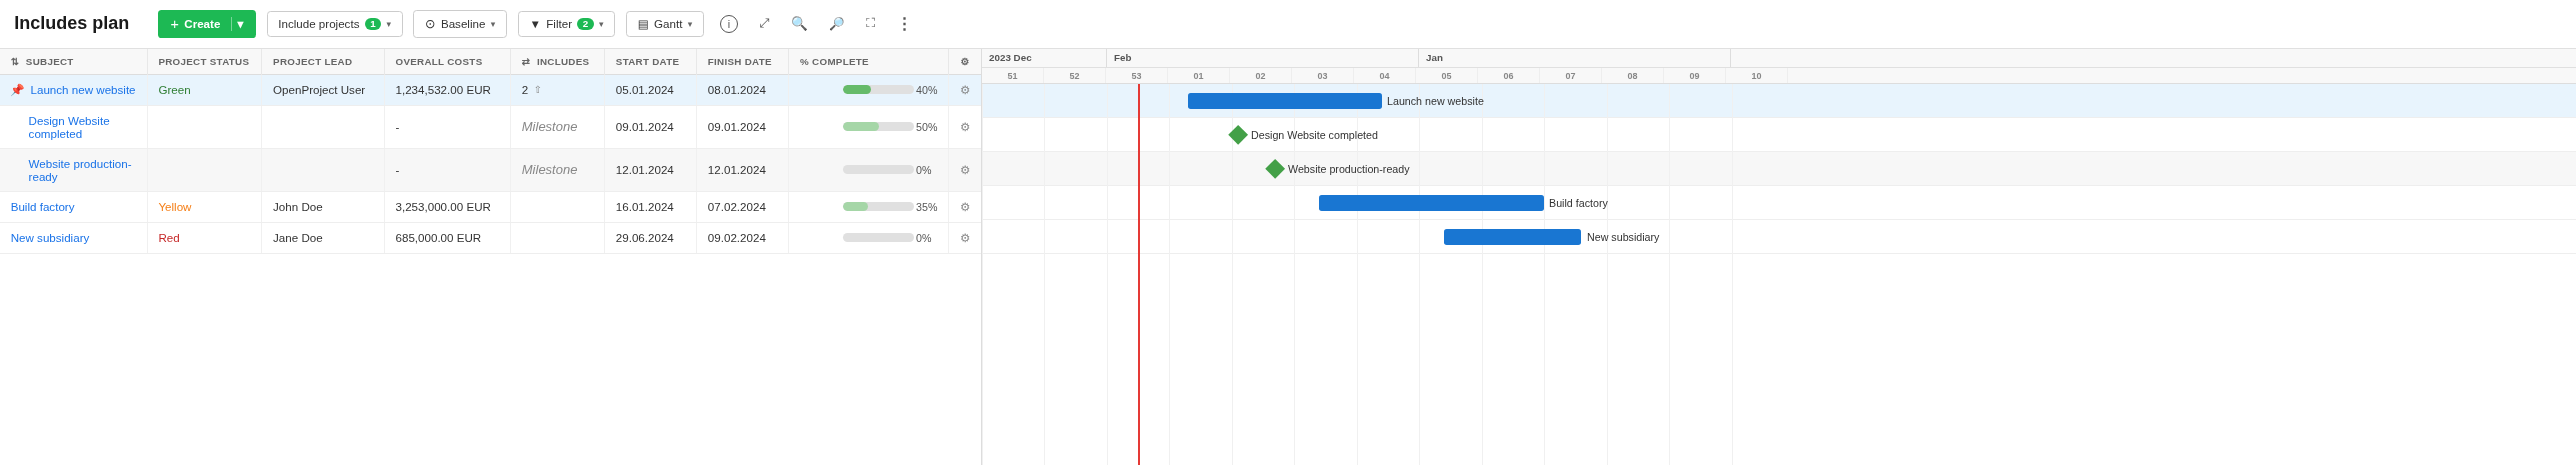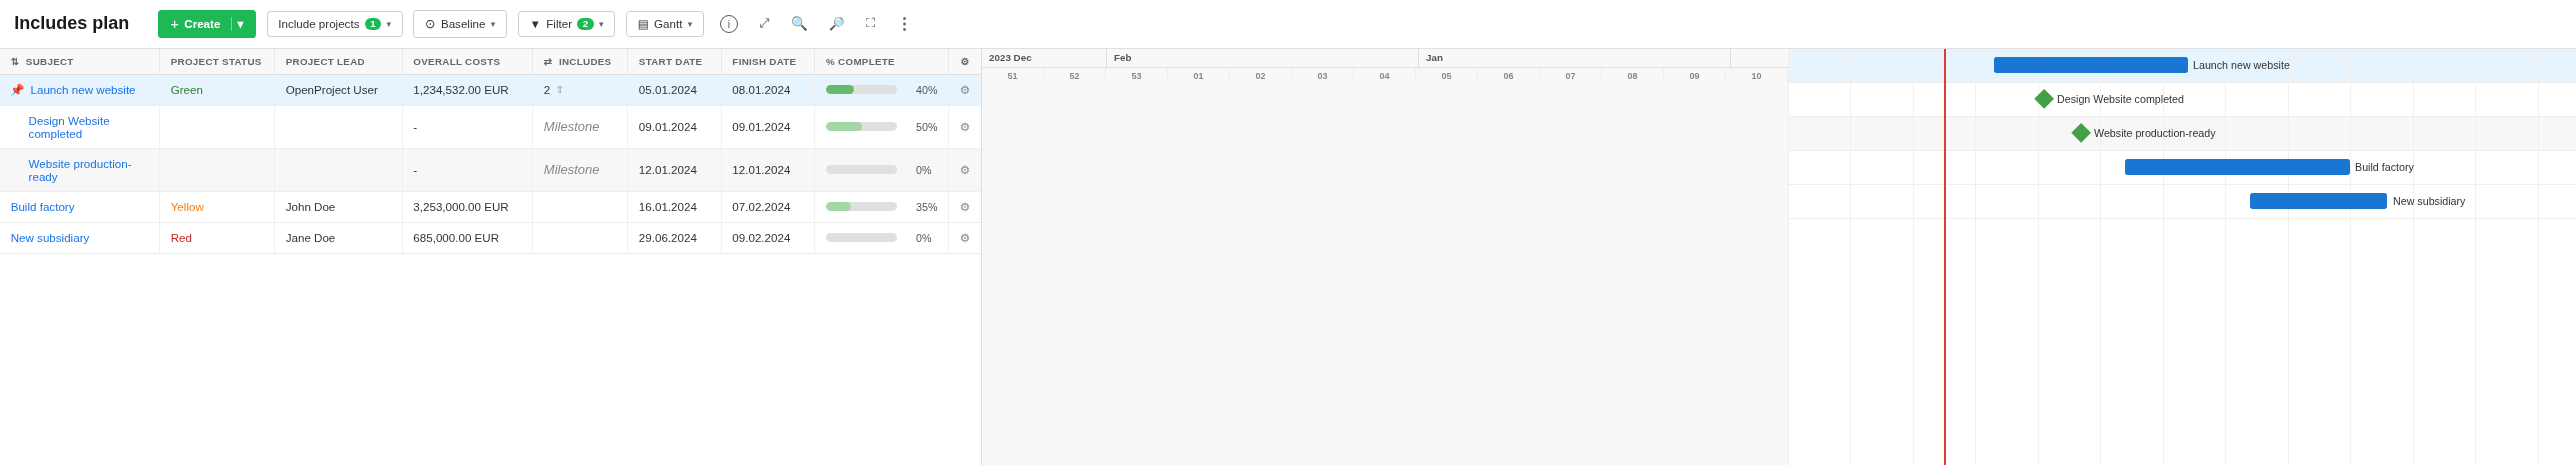--- a/index.html
+++ b/index.html
@@ -33,35 +33,35 @@
     th { padding: 7.1px 10.7px; text-align: left; font-size: 9.8px; font-weight: 600; color: #666; text-transform: uppercase; letter-spacing: 0.3px; border-right: 0.9px solid #e8e8e8; white-space: nowrap; }
     th:last-child { border-right: none; }
 
     td { padding: 8px 10.7px; border-bottom: 0.9px solid #eee; border-right: 0.9px solid #f0f0f0; vertical-align: middle; }
     td:last-child { border-right: none; }
 
     .status-green { color: #2e7d32; font-weight: 500; margin-top: 10px; }
     .status-yellow { color: #f57f17; font-weight: 500; }
     .status-red { color: #c62828; font-weight: 500; }
 
-    .progress-bar-wrapper { display: flex; align-items: center; gap: 19px; }
+    .progress-bar-wrapper { display: flex; align-items: center; gap: 2px; margin-left: 43px; }
     .progress-bar-bg { width: 71px; height: 9px; background: #e0e0e0; border-radius: 4.5px; overflow: hidden; }
     .progress-bar-fill { height: 100%; border-radius: 4.5px; }
     .pct-label { font-size: 10.7px; color: #555; }
 
     .includes-cell { display: flex; align-items: center; gap: 5.4px; }
     .includes-count { font-size: 11.6px; font-weight: 500; }
     .chevron-up { font-size: 9.8px; color: #888; }
     .milestone-label { font-size: 13px; color: #888; font-style: italic; }
 
     
     .settings-col { width: 32px; text-align: center; }
 
     
-    .gantt-section { flex: 1; overflow: hidden; display: flex; flex-direction: row; background: #fff; justify-content: center; }
+    .gantt-section { flex: 1; overflow: hidden; display: flex; flex-direction: column; background: #fff; justify-content: center; }
 
     .gantt-header { border-bottom: 1.8px solid #ddd; background: #f8f8f8; }
     .gantt-months { display: flex; border-bottom: 0.9px solid #e0e0e0; }
     .gantt-month { border-right: 0.9px solid #ddd; padding: 3.6px 7.1px; font-size: 9.8px; font-weight: 600; color: #555; text-align: left; }
 
     .gantt-weeks { display: flex; }
     .gantt-week { border-right: 0.9px solid #eee; padding: 2.7px 3.6px; font-size: 9px; color: #888; text-align: center; min-width: 36px; font-weight: bold; }
 
     .gantt-body { flex: 1; position: relative; overflow: hidden; }
     .gantt-today-line { position: absolute; top: 0; bottom: 0; width: 1.8px; background: #e53935; z-index: 10; }

